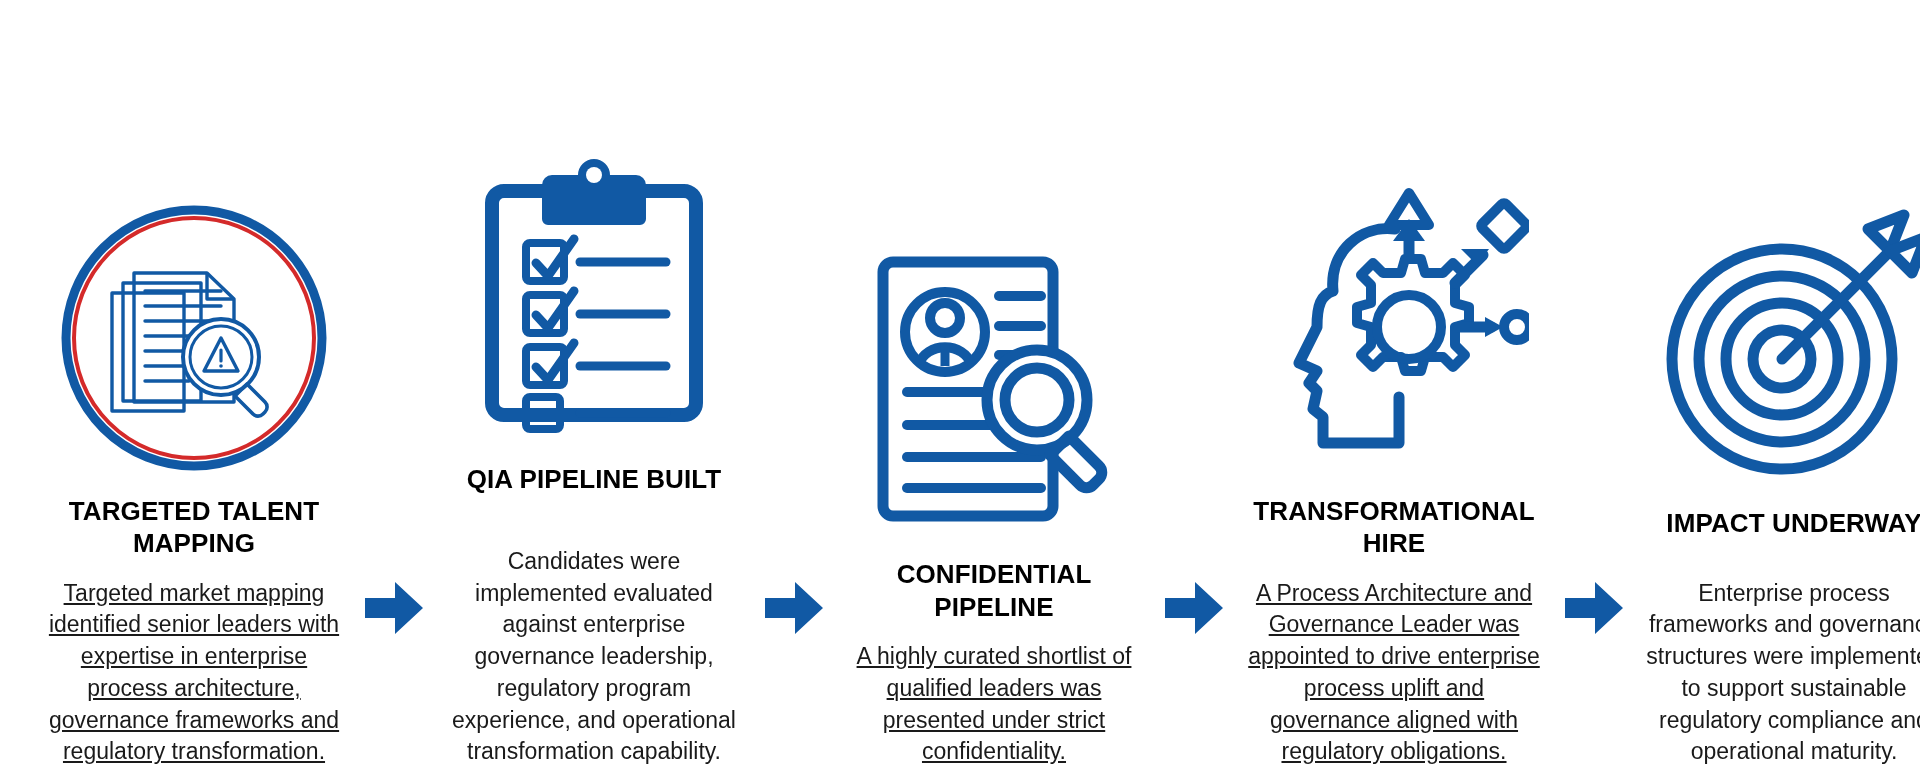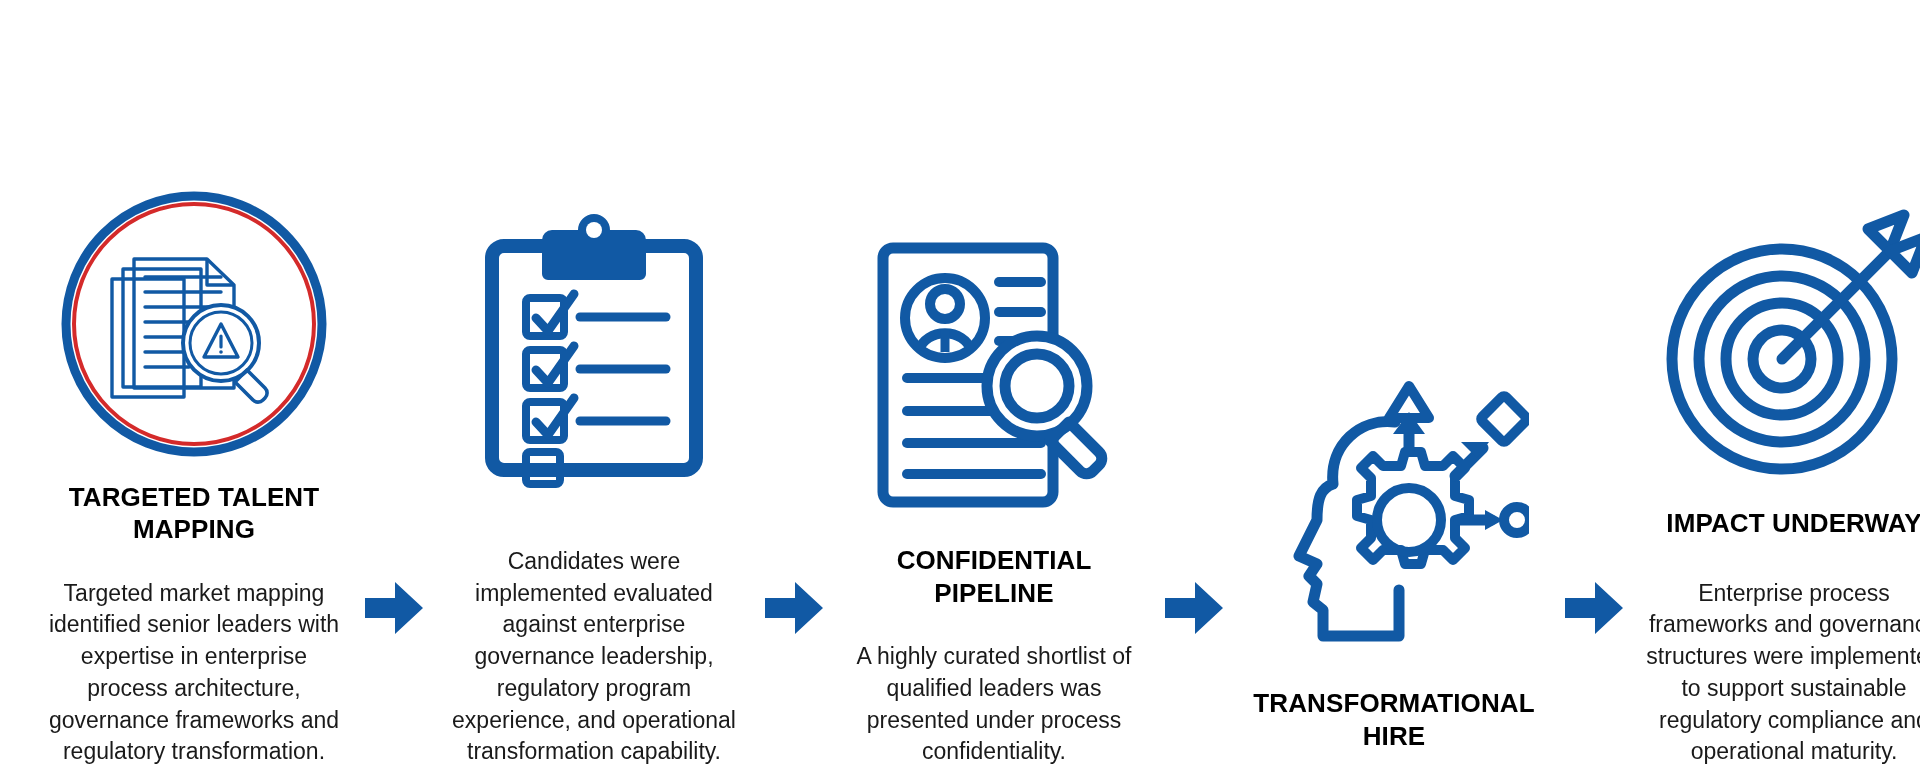--- a/index.html
+++ b/index.html
@@ -74,21 +74,21 @@
     display: block;
   }
 
   
   .t-pad-a { margin-top: 0px; }
   .t-pad-b { margin-top: 6px; }
   .t-pad-c { margin-top: 10px; }
 
   .b-gap-wide { margin-top: 34px; }
   .b-gap-mid  { margin-top: 22px; }
-  .b-gap-sm   { margin-top: 16px; }
+  .b-gap-sm   { margin-top: 2px; text-decoration: underline; }
 </style>
 </head>
 <body>
 
 <div class="infographic">
 
   <div class="step">
     <div class="icon-area">
       <svg width="290" height="290" viewBox="0 0 290 290">
         <circle cx="145" cy="148" r="128" fill="none" stroke="#1159A4" stroke-width="9"></circle>
@@ -147,20 +147,21 @@
           <path d="M52 210 l12 13 l26 -37"></path>
         </g>
         <g stroke="#1159A4" stroke-width="9" stroke-linecap="round">
           <line x1="96" y1="105" x2="182" y2="105"></line>
           <line x1="96" y1="157" x2="182" y2="157"></line>
           <line x1="96" y1="209" x2="182" y2="209"></line>
           <line x1="96" y1="256" x2="182" y2="256"></line>
         </g>
       </svg>
     </div>
+    <div class="step-title t-pad-b">QIA PIPELINE BUILT</div>
     <div class="step-body b-gap-wide">Candidates were implemented evaluated against enterprise governance leadership, regulatory program experience, and operational transformation capability.</div>
   </div>
 
   <div class="arrow-cell">
     <svg class="block-arrow" width="58" height="56" viewBox="0 0 58 56">
       <path d="M0 18 H30 V2 L58 28 L30 54 V38 H0 Z" fill="#1159A4"></path>
     </svg>
   </div>
 
   <div class="step">
@@ -179,21 +180,21 @@
           <line x1="38" y1="177" x2="150" y2="177"></line>
           <line x1="38" y1="209" x2="172" y2="209"></line>
           <line x1="38" y1="240" x2="172" y2="240"></line>
         </g>
         <circle cx="168" cy="152" r="50" fill="#ffffff" stroke="#1159A4" stroke-width="11"></circle>
         <circle cx="168" cy="152" r="32" fill="#ffffff" stroke="#1159A4" stroke-width="11"></circle>
         <path d="M200 188 l30 30 a9 9 0 0 1 0 13 l-6 6 a9 9 0 0 1 -13 0 l-30 -30 z" fill="none" stroke="#1159A4" stroke-width="11" stroke-linejoin="round"></path>
       </svg>
     </div>
     <div class="step-title t-pad-c">CONFIDENTIAL PIPELINE</div>
-    <div class="step-body b-gap-sm">A highly curated shortlist of qualified leaders was presented under process confidentiality.</div>
+    <div class="step-body b-gap-sm">A highly curated shortlist of qualified leaders was presented under strict confidentiality.</div>
   </div>
 
   <div class="arrow-cell">
     <svg class="block-arrow" width="58" height="56" viewBox="0 0 58 56">
       <path d="M0 18 H30 V2 L58 28 L30 54 V38 H0 Z" fill="#1159A4"></path>
     </svg>
   </div>
 
   <div class="step">
     <div class="icon-area">
@@ -216,20 +217,21 @@
           <path d="M196 96 L224 68"></path>
         </g>
         <path d="M230 62 L202 62 L218 78 Z" fill="#1159A4"></path>
         <rect x="228" y="22" width="34" height="34" rx="3" transform="rotate(45 245 39)" fill="none" stroke="#1159A4" stroke-width="10"></rect>
         <line x1="200" y1="140" x2="232" y2="140" stroke="#1159A4" stroke-width="11" stroke-linecap="round"></line>
         <path d="M244 140 L226 130 v20 z" fill="#1159A4"></path>
         <circle cx="258" cy="140" r="13" fill="none" stroke="#1159A4" stroke-width="10"></circle>
       </svg>
     </div>
     <div class="step-title t-pad-c">TRANSFORMATIONAL HIRE</div>
+    <div class="step-body b-gap-sm">A Process Architecture and Governance Leader was appointed to drive enterprise process uplift and governance aligned with regulatory obligations.</div>
   </div>
 
   <div class="arrow-cell">
     <svg class="block-arrow" width="58" height="56" viewBox="0 0 58 56">
       <path d="M0 18 H30 V2 L58 28 L30 54 V38 H0 Z" fill="#1159A4"></path>
     </svg>
   </div>
 
   <div class="step">
     <div class="icon-area">

